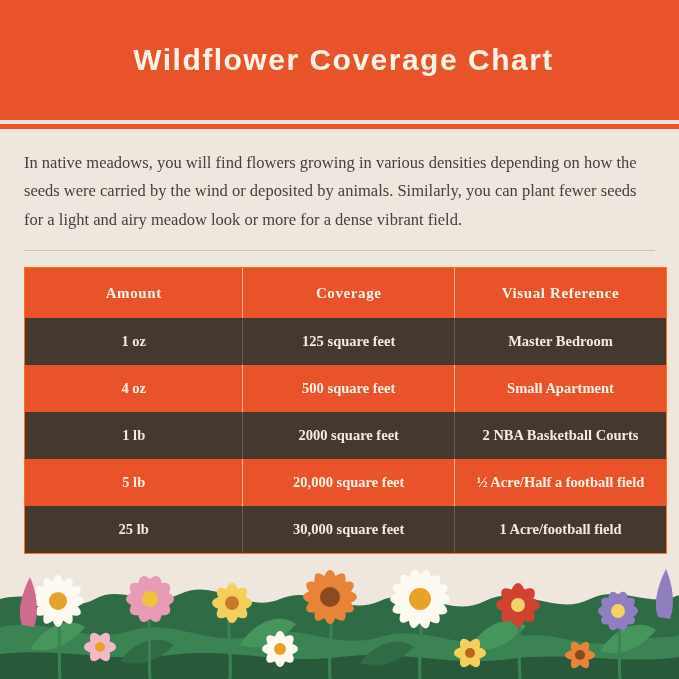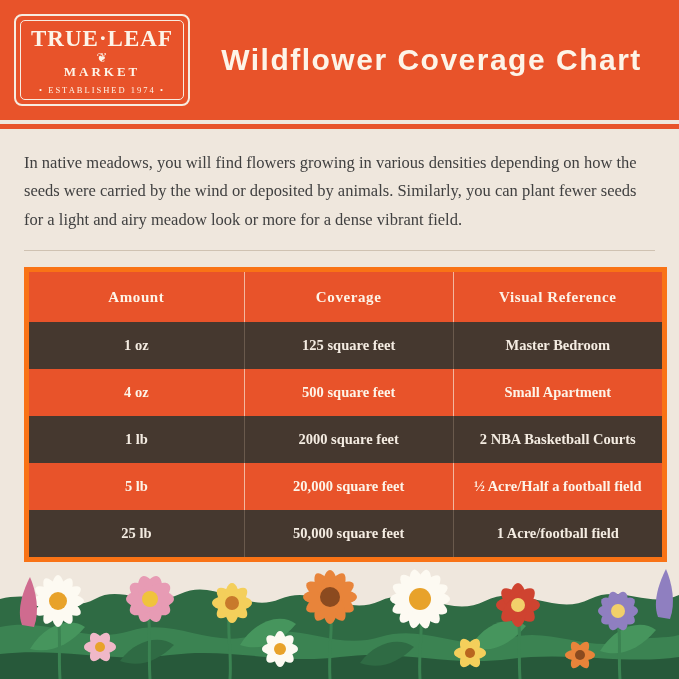--- a/index.html
+++ b/index.html
@@ -108,21 +108,21 @@
   }
   .divider {
     height: 1px;
     background: #cfc2b2;
     margin: 16px 24px 0 24px;
   }
 
   
   .table-wrap {
     margin: 16px 12px 0 24px;
-    border: 5px solid #f97316;
+    border: 1px solid #f97316;
     box-sizing: border-box;
     position: relative;
     z-index: 2;
   }
   table {
     width: 100%;
     border-collapse: collapse;
     table-layout: fixed;
   }
   td, th {
@@ -168,26 +168,20 @@
     pointer-events: none;
   }
   .flowers svg { display: block; width: 100%; height: 100%; }
 </style>
 </head>
 <body>
 
 <div class="page">
 
   <div class="header">
-    <div class="logo-box">
-      <div class="logo-true">TRUE·LEAF</div>
-      <div class="logo-wheat">❦</div>
-      <div class="logo-market">MARKET</div>
-      <div class="logo-est">• ESTABLISHED  1974 •</div>
-    </div>
     <div class="title">Wildflower Coverage Chart</div>
   </div>
   <div class="header-rule"></div>
 
   <div class="intro">In native meadows, you will find flowers growing in various densities depending on how the seeds were carried by the wind or deposited by animals. Similarly, you can plant fewer seeds for a light and airy meadow look or more for a dense vibrant field.</div>
   <div class="divider"></div>
 
   <div class="table-wrap">
     <table>
       <colgroup>
@@ -218,21 +212,21 @@
           <td>2000 square feet</td>
           <td>2 NBA Basketball Courts</td>
         </tr>
         <tr>
           <td>5 lb</td>
           <td>20,000 square feet</td>
           <td>½ Acre/Half a football field</td>
         </tr>
         <tr>
           <td>25 lb</td>
-          <td>50,000 square feet</td>
+          <td>30,000 square feet</td>
           <td>1 Acre/football field</td>
         </tr>
       </tbody>
     </table>
   </div>
 
   <div class="flowers">
     <svg viewBox="0 0 679 230" preserveAspectRatio="none" aria-hidden="true">
 
       <g>

